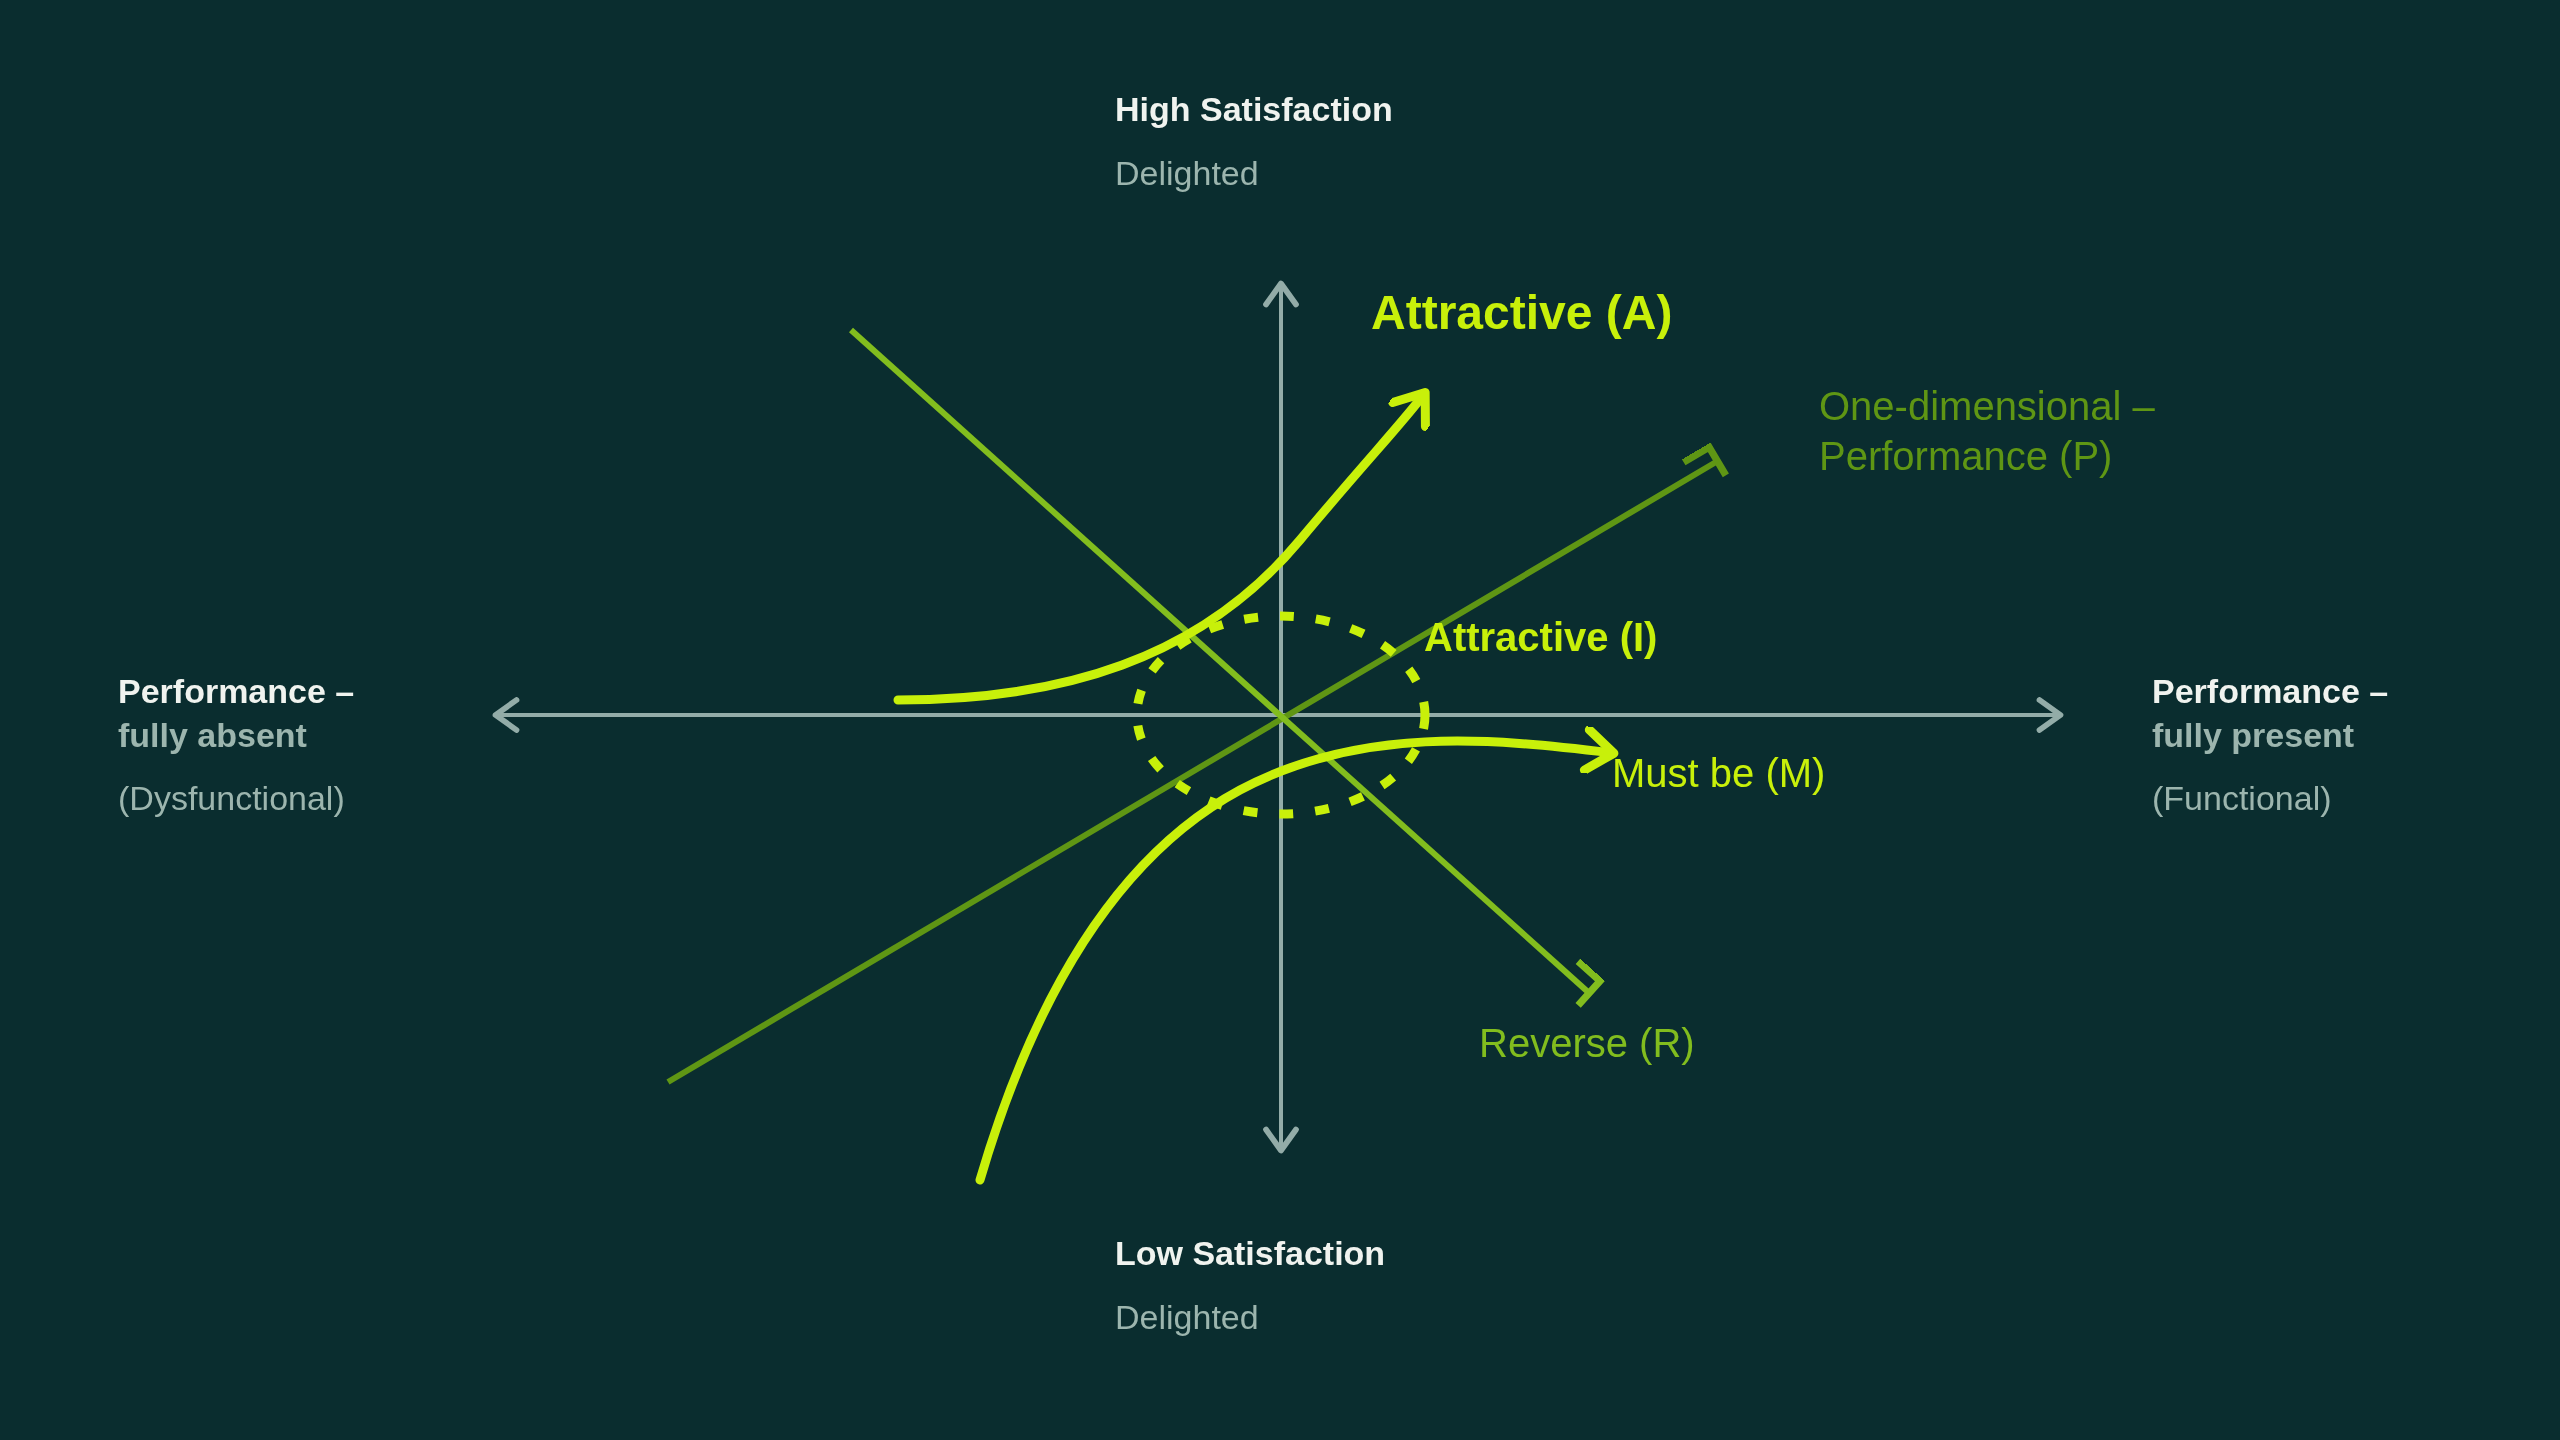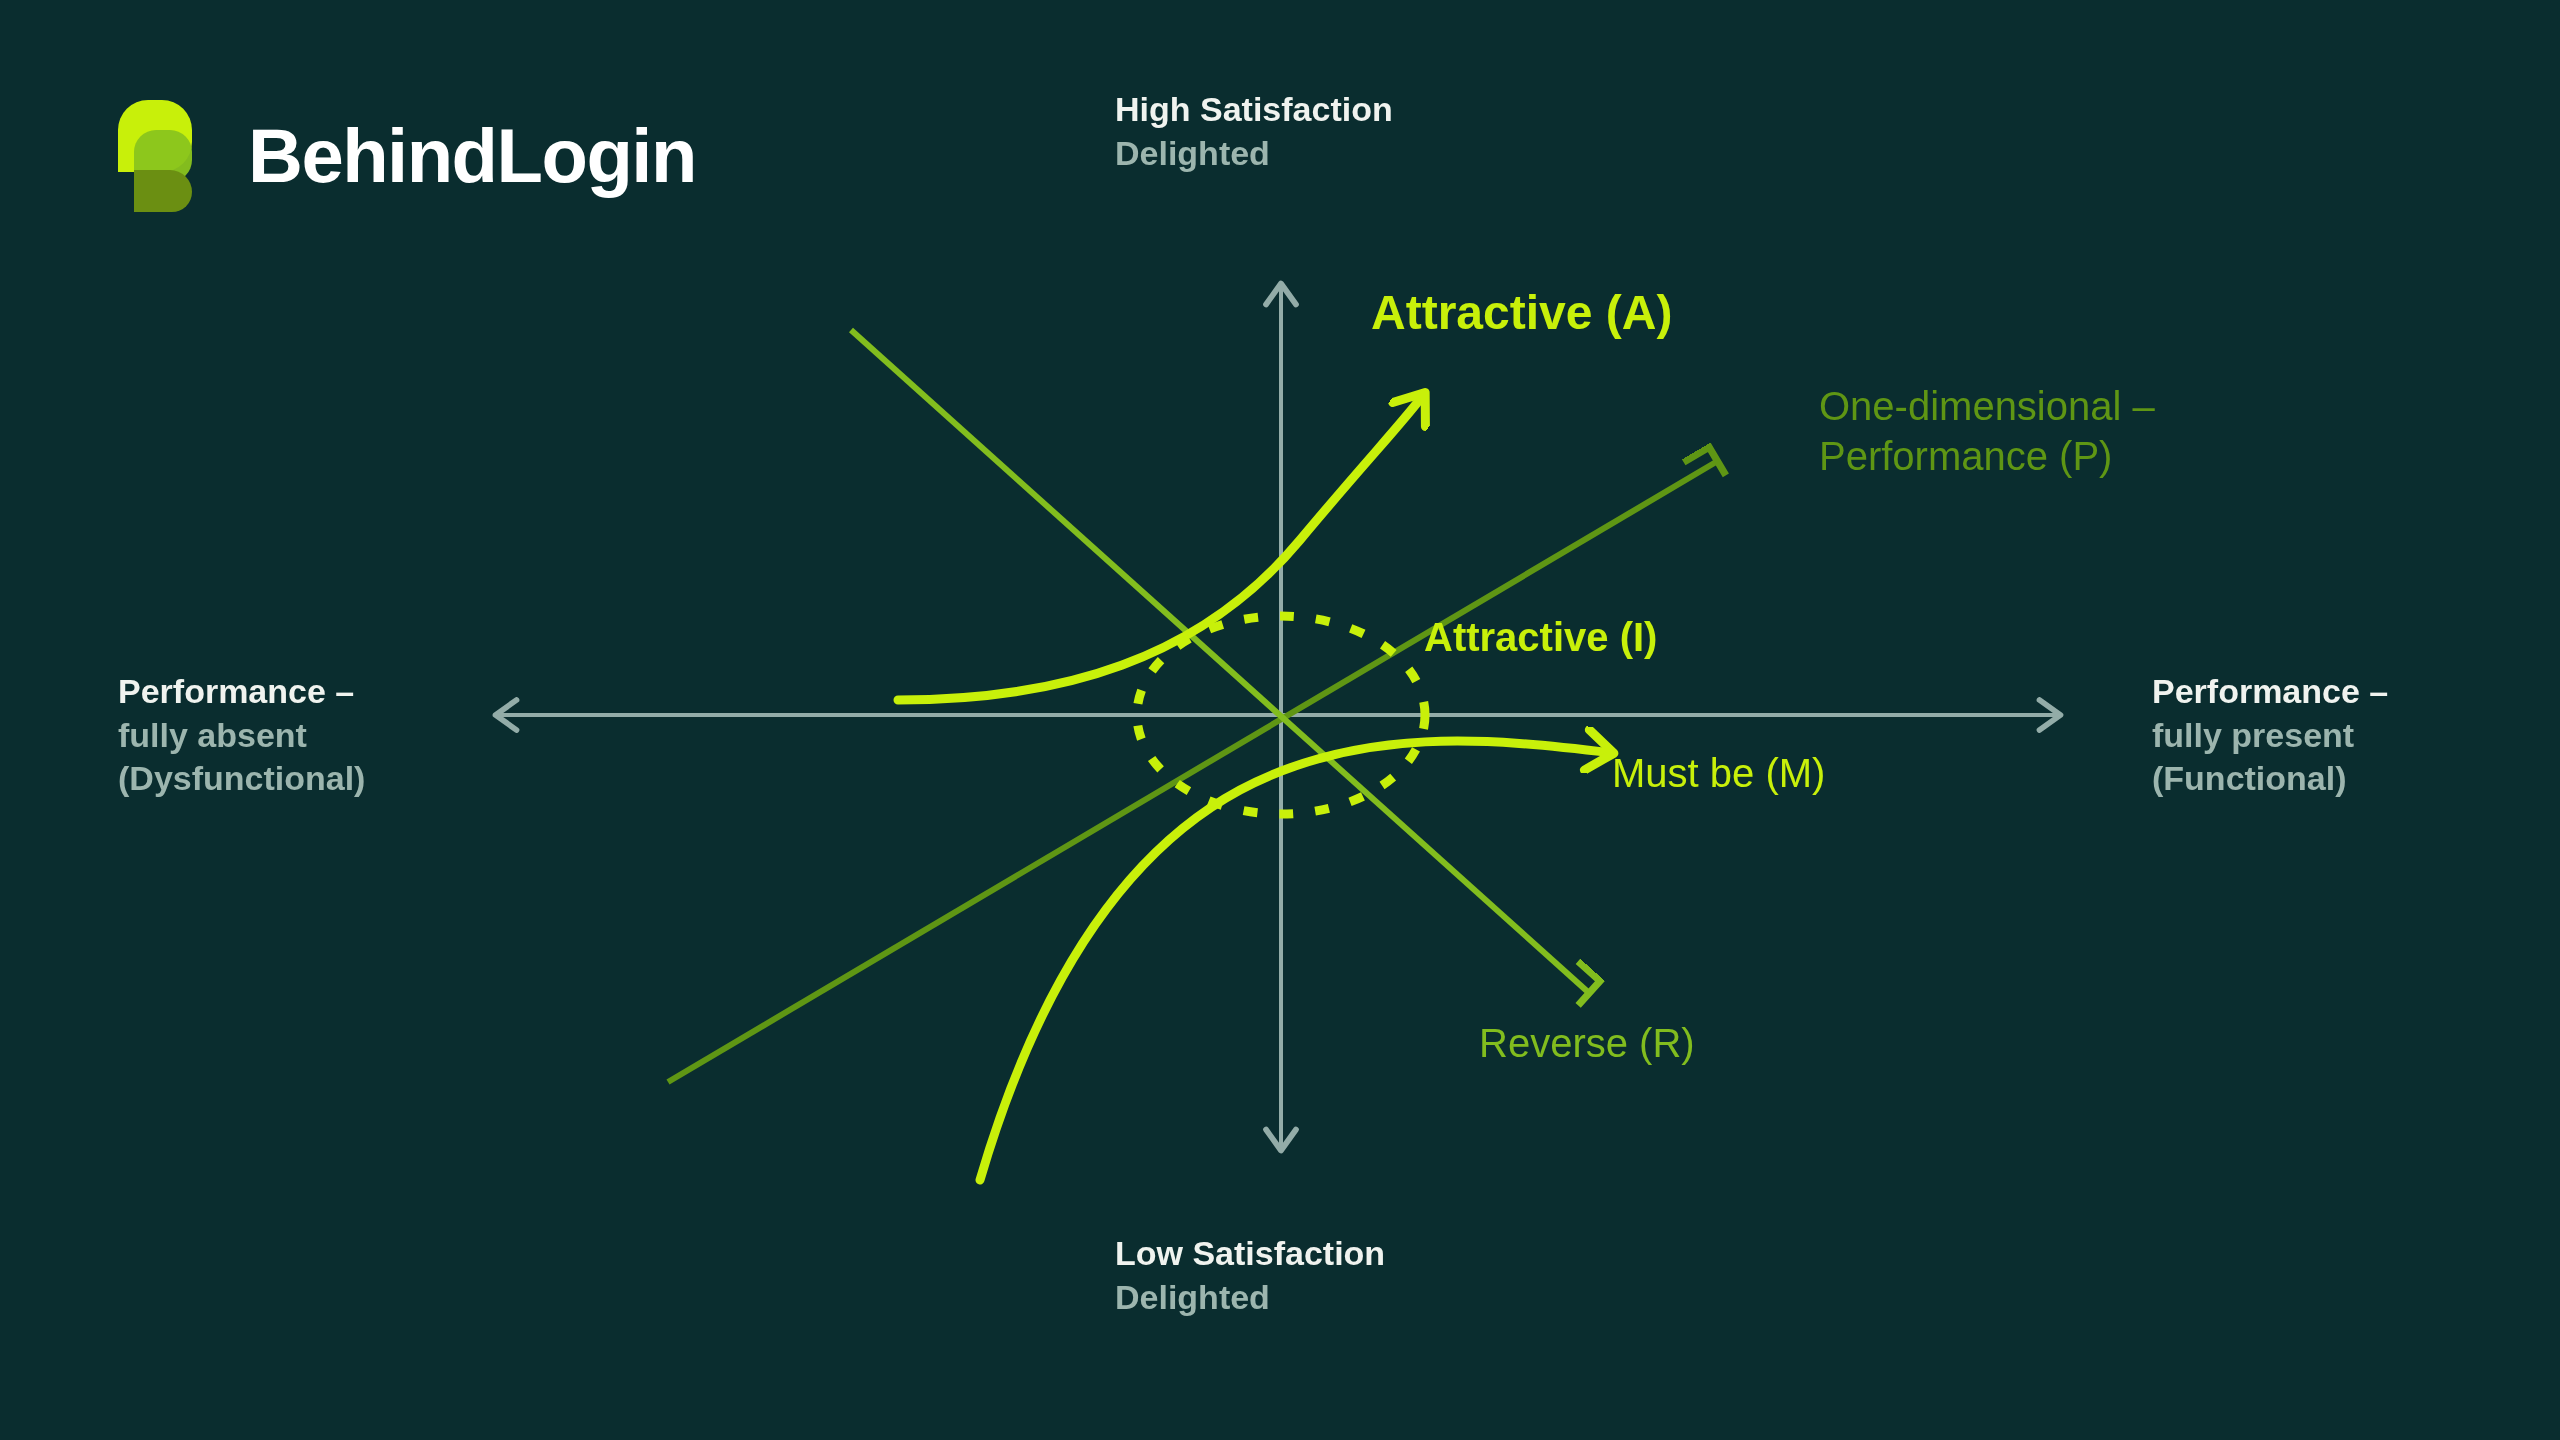--- a/index.html
+++ b/index.html
@@ -32,21 +32,21 @@
     font-weight: bold;
     letter-spacing: -1.5px;
     line-height: 1;
     white-space: nowrap;
   }
 
   
   .axis-label { position: absolute; line-height: 1.28; white-space: nowrap; }
   .axis-label .l-strong { color: #f0f3ef; font-weight: bold; font-size: 34px; display: block; }
   .axis-label .l-mid    { color: #9cb5ae; font-weight: bold; font-size: 34px; display: block; }
-  .axis-label .l-soft   { color: #9cb5ae; font-weight: bold; font-size: 34px; display: block; }
+  .axis-label .l-soft   { color: #9cb5ae; font-weight: normal; font-size: 34px; display: block; margin-top: 20px; }
 
   #label-top    { left: 1115px; top: 88px; }
   #label-bottom { left: 1115px; top: 1232px; }
   #label-left   { left: 118px;  top: 670px; }
   #label-right  { left: 2152px; top: 670px; }
 
   
   .curve-label { position: absolute; line-height: 1.24; white-space: nowrap; }
   #label-attractive {
     left: 1371px; top: 283px;
@@ -74,28 +74,20 @@
     position: absolute;
     left: 0; top: 0;
     width: 2560px; height: 1440px;
   }
 </style>
 </head>
 <body>
 
 <div id="root">
 
-  <div id="logo">
-    <svg id="logo-mark" viewBox="0 0 104 112">
-      <path d="M0 30 A30 30 0 0 1 30 0 H44 A30 30 0 0 1 74 30 V42 A30 30 0 0 1 44 72 H0 Z" fill="#c8f00a"></path>
-      <path d="M16 52 A22 22 0 0 1 38 30 H52 A22 22 0 0 1 74 52 V60 A22 22 0 0 1 52 82 H16 Z" fill="#8ac41e" opacity="0.95"></path>
-      <path d="M16 70 H52 A22 22 0 0 1 74 92 A20 20 0 0 1 54 112 H16 Z" fill="#6b8f12"></path>
-    </svg>
-    <div id="logo-word">BehindLogin</div>
-  </div>
 
   <svg id="diagram" viewBox="0 0 2560 1440">
     <defs>
 
       <marker id="ah-axis" viewBox="0 0 12 12" refX="10.5" refY="6" markerWidth="9" markerHeight="9" orient="auto-start-reverse">
         <path d="M3,1 L10,6 L3,11" fill="none" stroke="#93aca8" stroke-width="1.9" stroke-linecap="round" stroke-linejoin="round"></path>
       </marker>
 
       <marker id="ah-lime" viewBox="0 0 12 12" refX="9" refY="6" markerWidth="5.2" markerHeight="5.2" orient="auto-start-reverse">
         <path d="M2.5,0.8 L9.5,6 L2.5,11.2" fill="none" stroke="#c8f00a" stroke-width="2.3" stroke-linecap="round" stroke-linejoin="round"></path>

